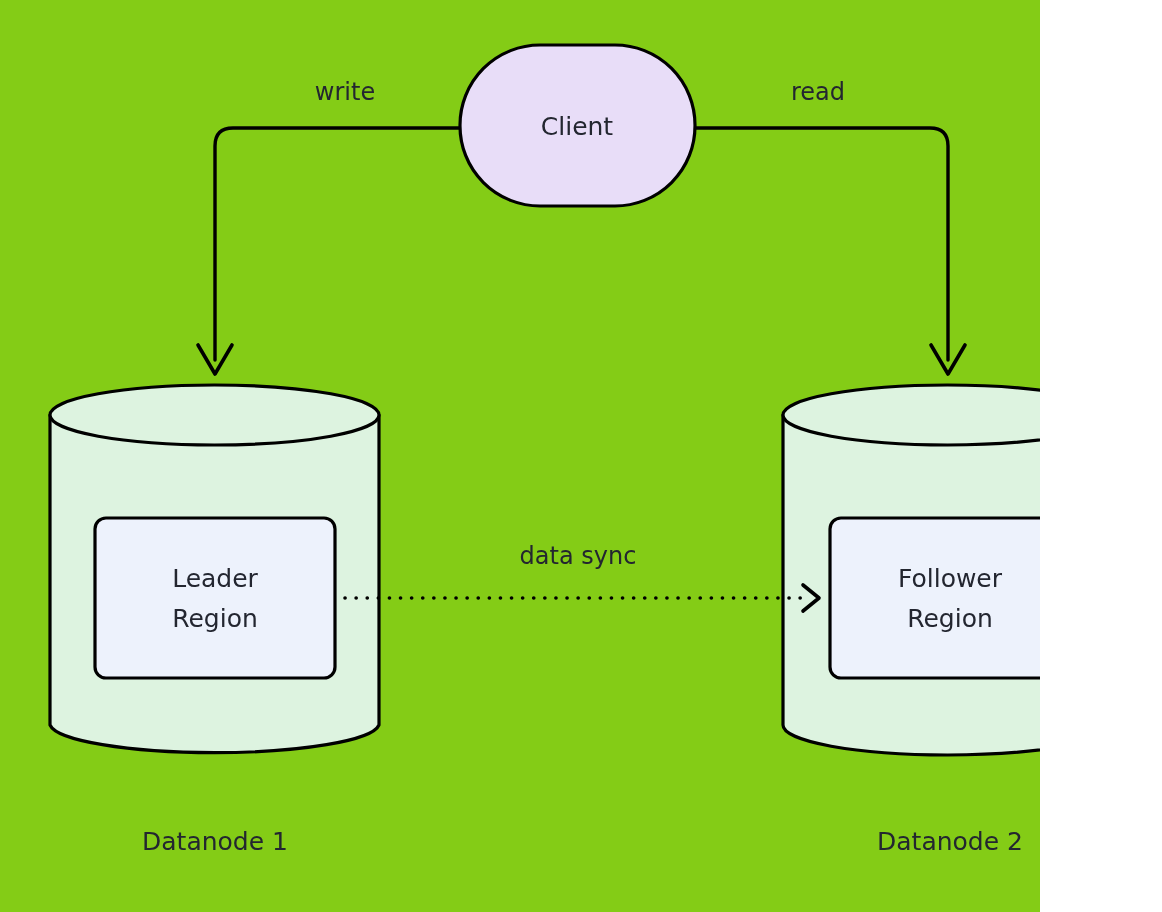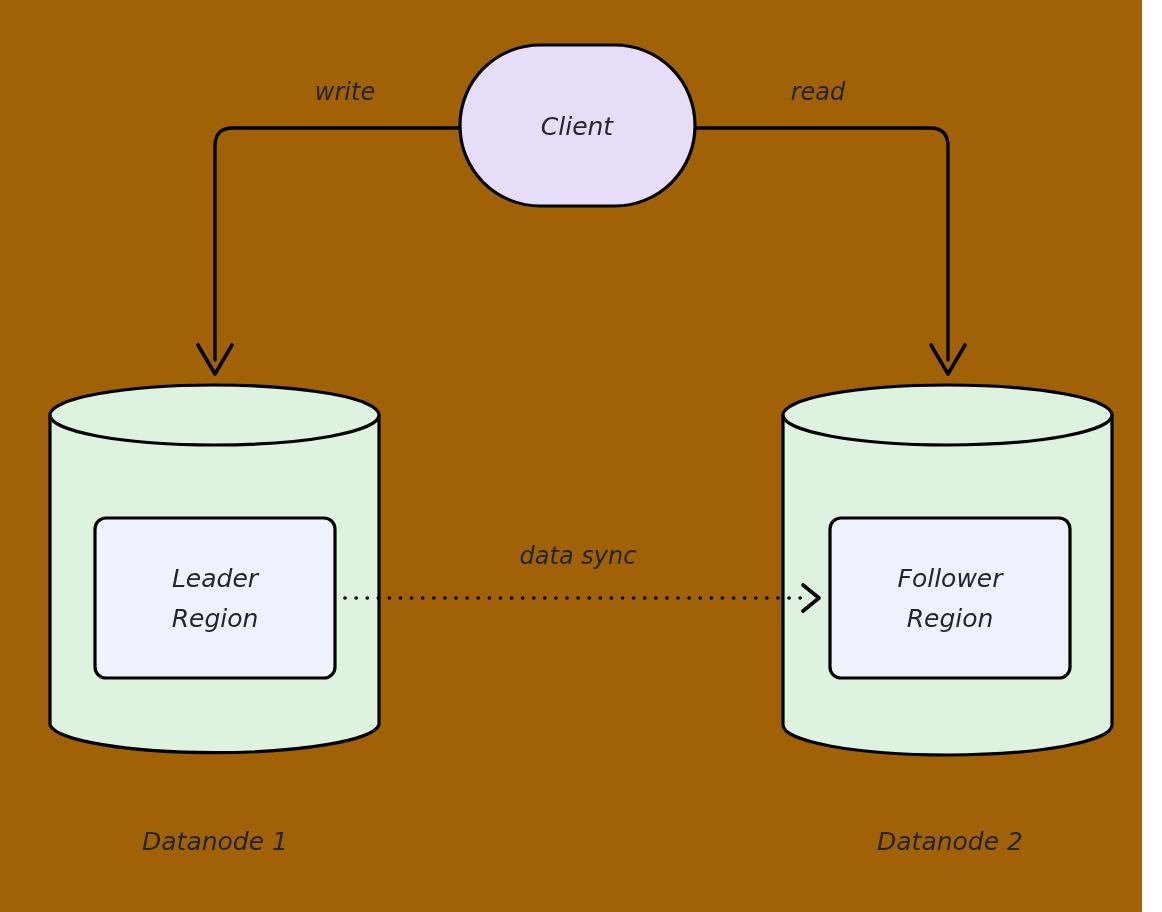--- a/index.html
+++ b/index.html
@@ -6,25 +6,24 @@
   html, body {
     margin: 0;
     padding: 0;
     background: #ffffff;
   }
   body {
     font-family: "DejaVu Sans", "Liberation Sans", sans-serif;
   }
   #diagram-root {
     position: relative;
-    width: 1142px;
+    width: 1040px;
     height: 912px;
-    background: #a16207;
+    background: #84cc16;
     overflow: hidden;
-    font-style: italic;
   }
   #diagram-svg {
     position: absolute;
     top: 0;
     left: 0;
     width: 1162px;
     height: 912px;
     display: block;
   }
   .node-label {

